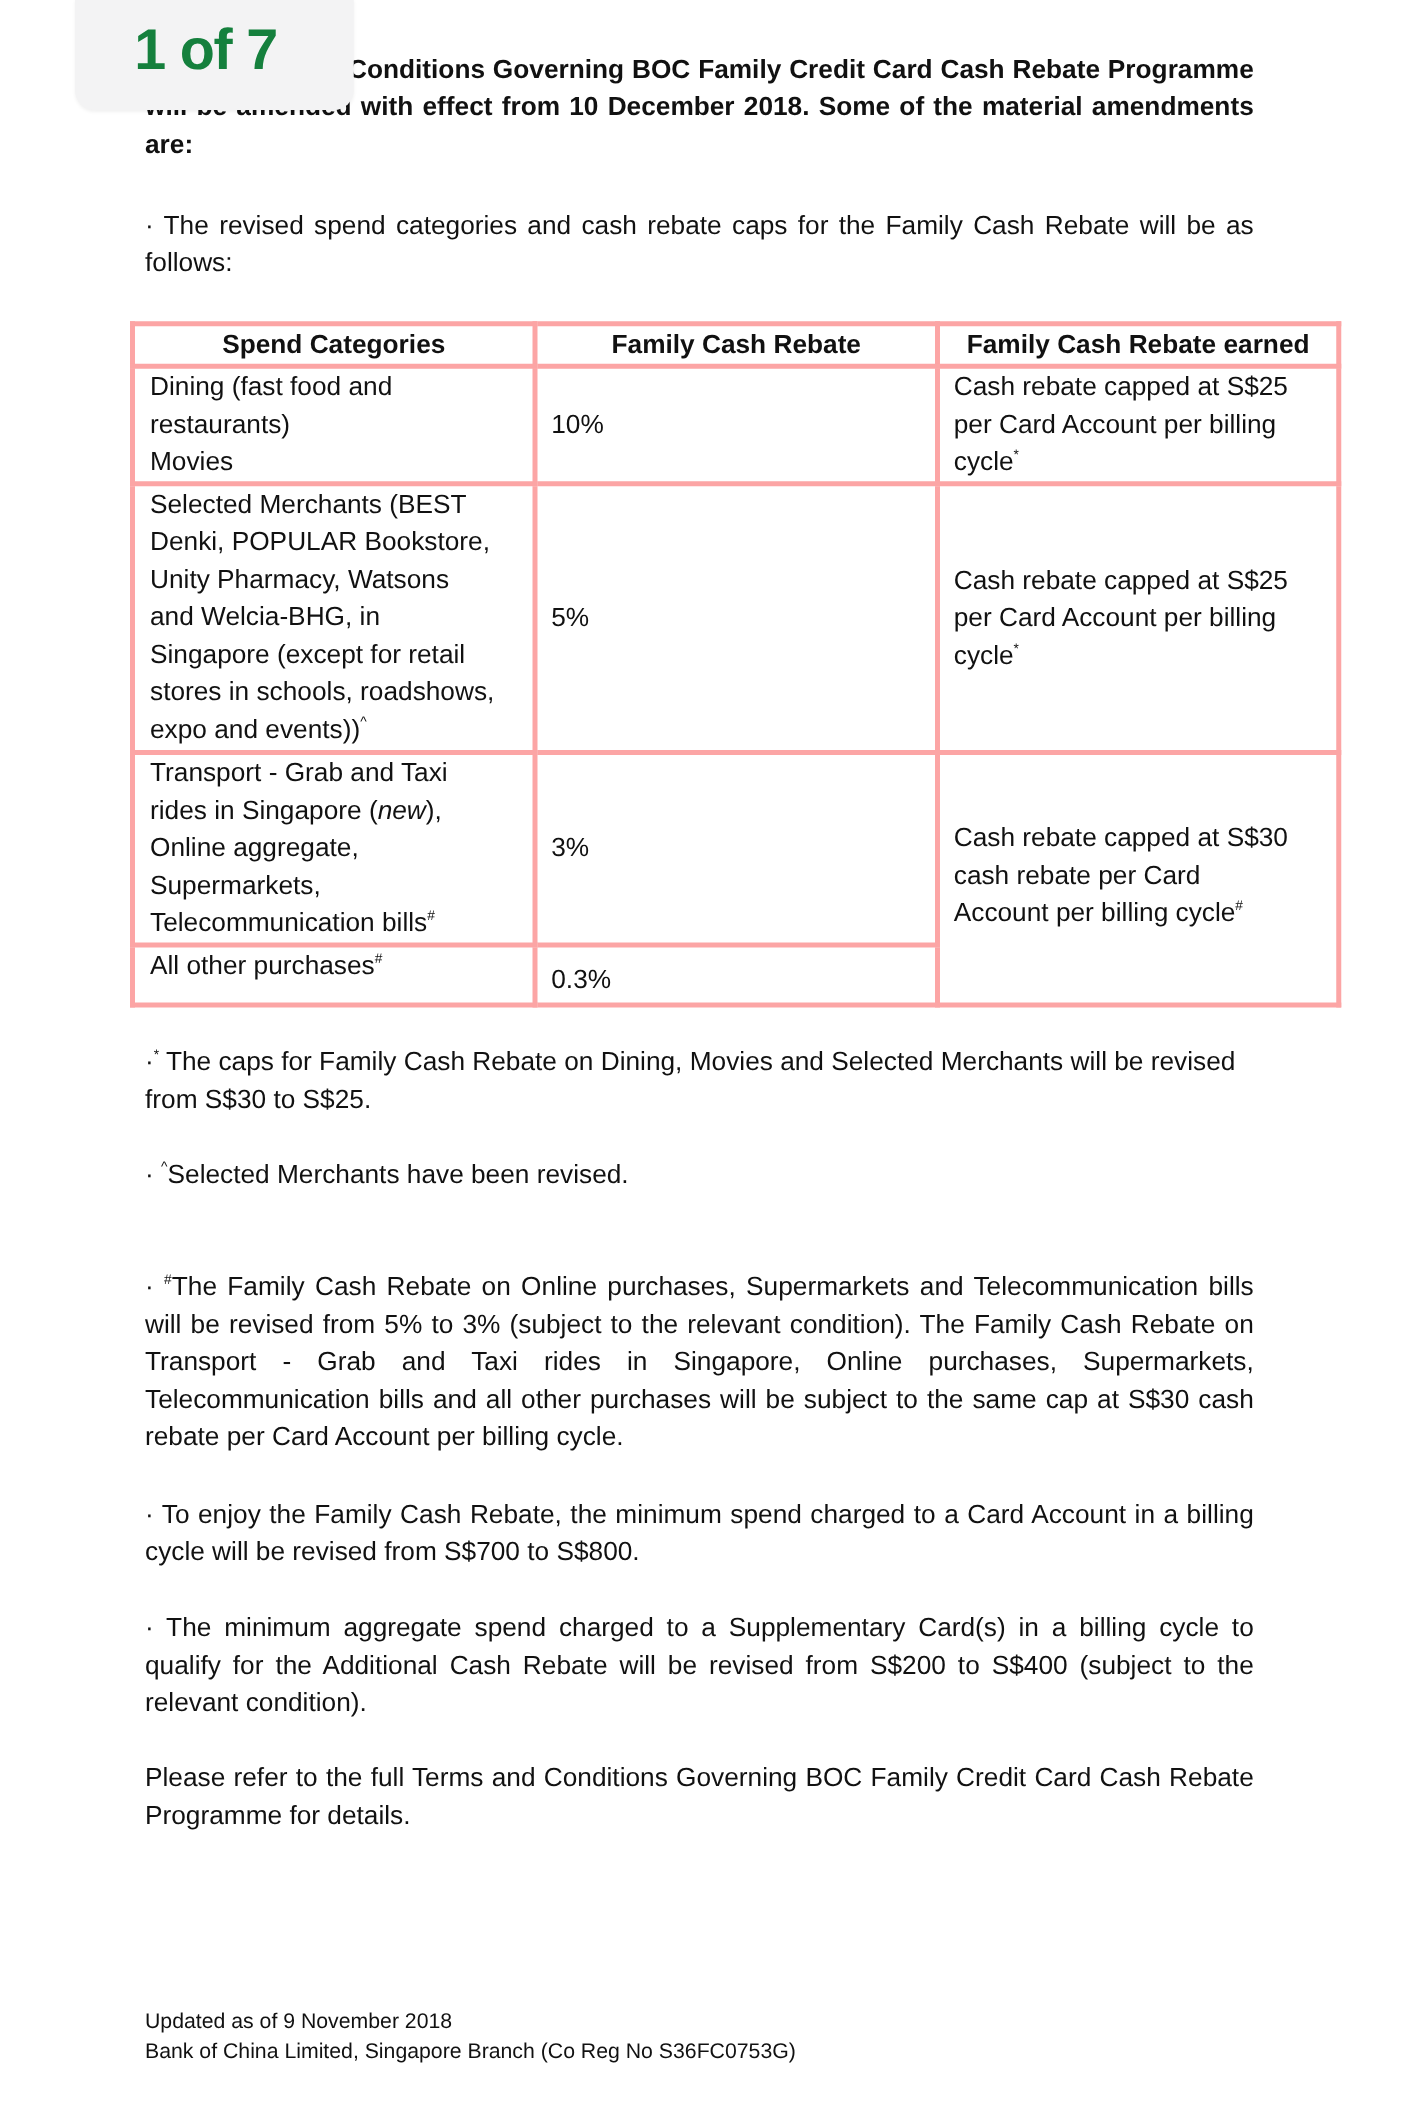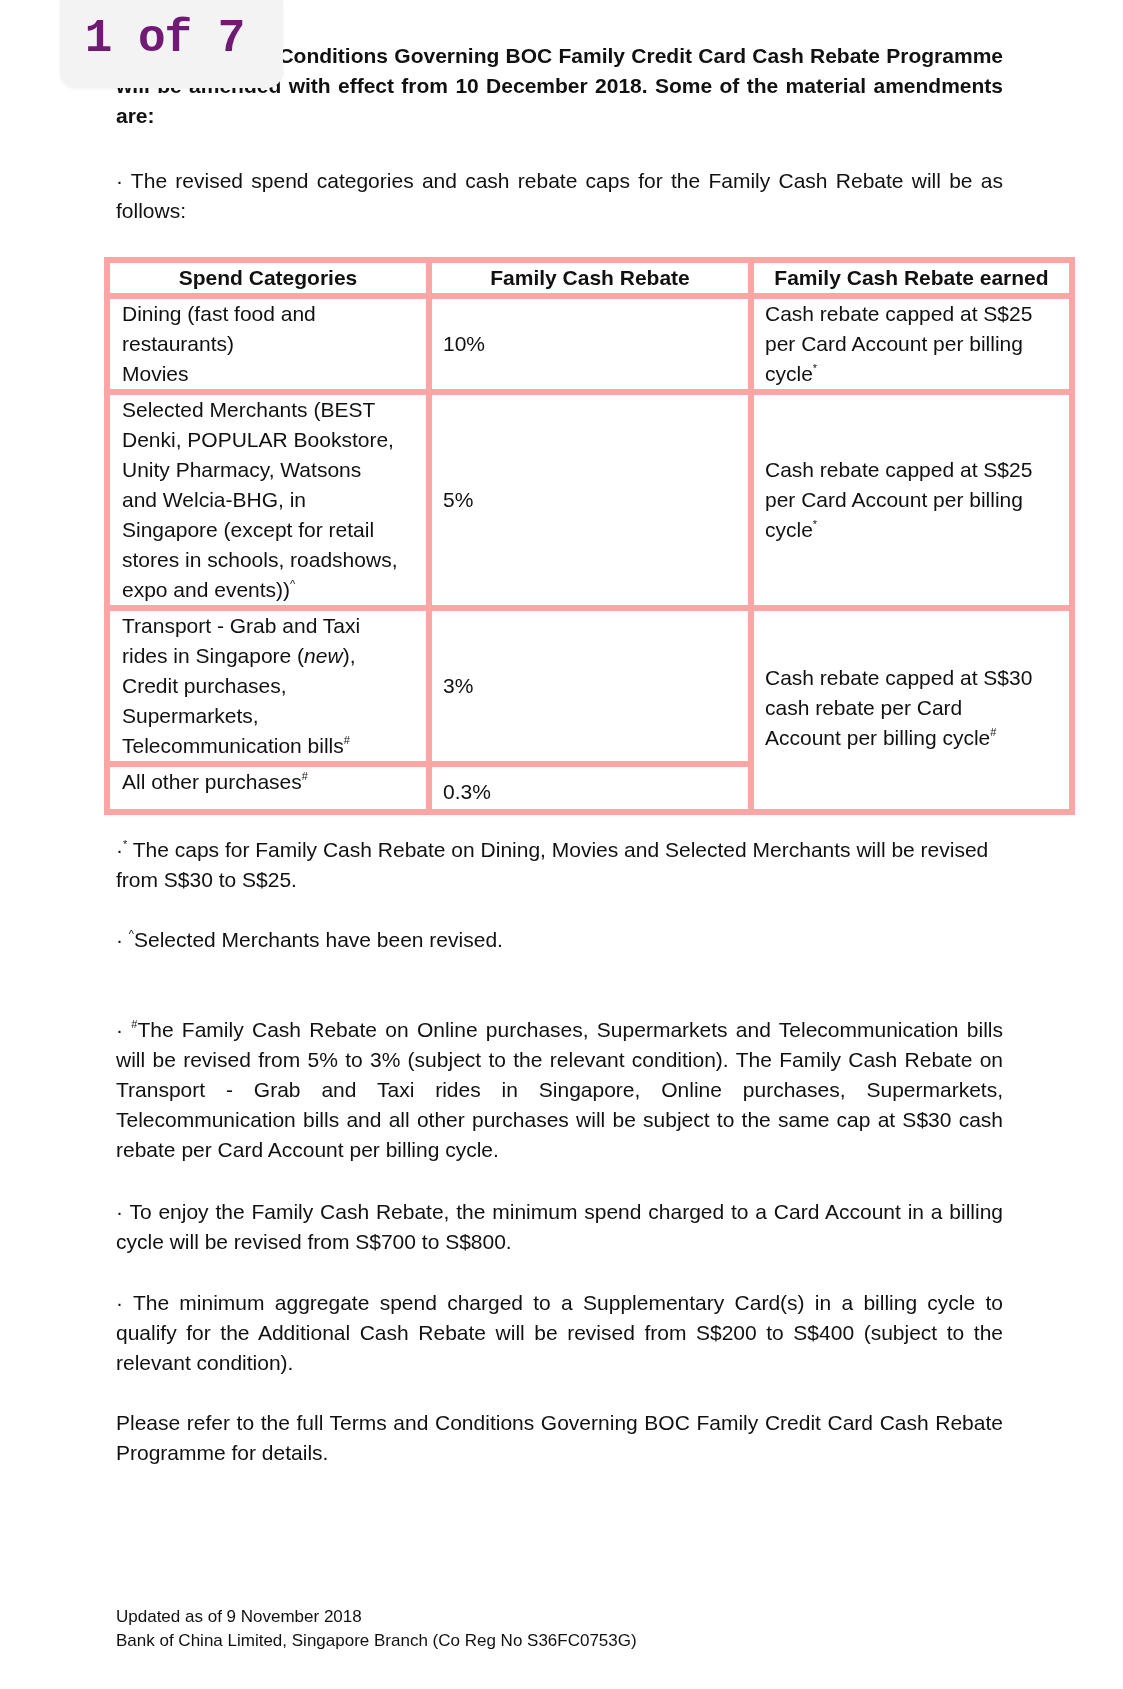--- a/index.html
+++ b/index.html
@@ -17,32 +17,32 @@
   .p.small { font-size: 17px; line-height: 24px; text-align: left; }
   sup { font-size: 11px; line-height: 0; vertical-align: 9px; }
 
   .badge {
     position: absolute; left: 60px; top: 0; width: 223px; height: 88px;
     background: #f3f3f4; border-radius: 0 0 16px 16px;
     box-shadow: 0 1px 3px rgba(0,0,0,0.06);
     z-index: 5; display: flex; align-items: center; justify-content: center;
   }
   .badge span {
-    font-size: 46px; font-weight: bold; color: #701a75;
-    font-family: Liberation Mono, monospace; letter-spacing: -1px;
+    font-size: 46px; font-weight: bold; color: #15803d;
+    font-family: Liberation Sans, sans-serif; letter-spacing: -1px;
     margin-top: -10px; margin-left: -14px; text-align: right;
   }
 
   table.tbl {
     position: absolute; left: 104px; top: 257px;
     width: 965px; border-collapse: collapse; table-layout: fixed;
     font-size: 21px; line-height: 30px;
   }
   table.tbl td, table.tbl th {
-    border: 6px solid #fca5a5; vertical-align: middle; padding: 0 12px;
+    border: 4px solid #fca5a5; vertical-align: middle; padding: 0 12px;
   }
   table.tbl th { font-weight: bold; text-align: center; height: 29px; padding: 0; }
   table.tbl td.cat { vertical-align: top; padding-top: 0; }
   table.tbl td.rate { padding-left: 11px; }
   table.tbl td.earn { padding-left: 11px; }
   col.c1 { width: 322px; } col.c2 { width: 322px; } col.c3 { width: 321px; }
 </style>
 </head>
 <body>
 
@@ -96,21 +96,21 @@
       <div>Cash rebate capped at S$25</div>
       <div>per Card Account per billing</div>
       <div><span>cycle</span><sup>*</sup></div>
     </td>
   </tr>
 
   <tr style="height:152px;">
     <td class="cat">
       <div>Transport - Grab and Taxi</div>
       <div><span>rides in Singapore (</span><i>new</i><span>),</span></div>
-      <div>Credit purchases,</div>
+      <div>Online aggregate,</div>
       <div>Supermarkets,</div>
       <div><span>Telecommunication bills</span><sup>#</sup></div>
     </td>
     <td class="rate">3%</td>
     <td class="earn" rowspan="2" style="vertical-align:top; padding-top:52px;margin-left:37px;">
       <div>Cash rebate capped at S$30</div>
       <div>cash rebate per Card</div>
       <div><span>Account per billing cycle</span><sup>#</sup></div>
     </td>
   </tr>

